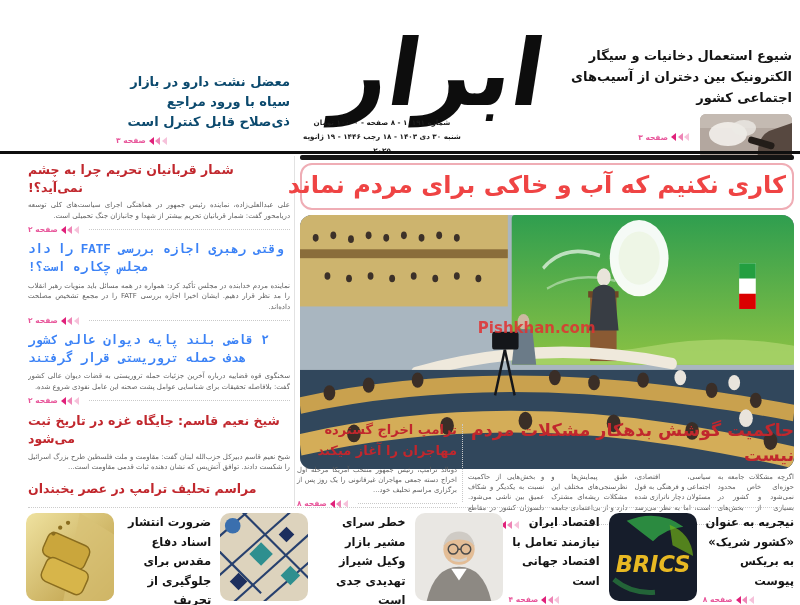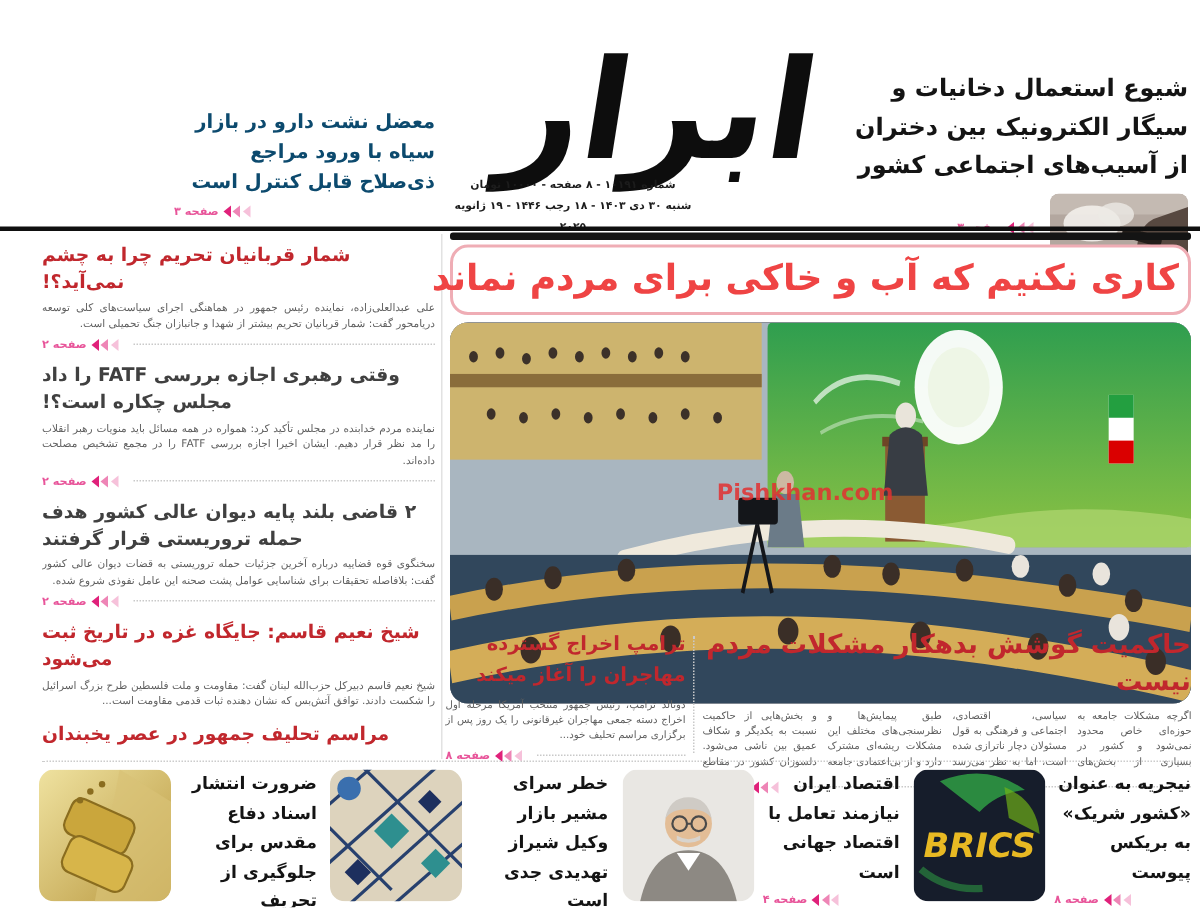--- a/index.html
+++ b/index.html
@@ -8,41 +8,41 @@
 
   
   .logo { position:absolute; left:310px; top:0; width:260px; height:146px;
           display:flex; align-items:center; justify-content:center;
           font-size:92px; font-weight:bold; color:#0d0d0d; transform:skewX(-9deg); }
   .mh-info { position:absolute; left:296px; top:116px; width:172px; text-align:center;
              font-size:7.2px; font-weight:bold; color:#1c1c1c; line-height:1.95; }
   .rule { position:absolute; left:0; top:151px; width:800px; height:2.5px; background:#0f0f0f; }
 
   .trs { position:absolute; right:8px; top:46px; width:242px; }
-  .trs-title { font-size:16px; font-weight:bold; line-height:1.6; text-align:right; color:#141414; }
+  .trs-title { font-size:13px; font-weight:bold; line-height:1.6; text-align:right; color:#141414; }
   .trs-row { margin-top:6px; display:flex; direction:ltr; justify-content:flex-end; align-items:center; gap:7px; }
   .trs-img { width:92px; height:46px; border-radius:6px; overflow:hidden; flex-shrink:0; }
 
   .tls { position:absolute; left:116px; top:72px; width:174px; }
   .tls-title { font-size:13px; font-weight:bold; line-height:1.55; text-align:right; color:#0c4a6e; }
 
   
   .marker-row { display:flex; direction:ltr; align-items:center; margin-top:4px; }
   .pg { color:#e8559a; font-size:7.5px; font-weight:bold; white-space:nowrap; }
   .chevs { display:inline-flex; gap:1.5px; margin:0 4px 0 3px; }
   .chevs i { width:0; height:0; border-top:4px solid transparent; border-bottom:4px solid transparent;
              border-right:5px solid #e0217a; display:block; }
   .chevs i:nth-child(2){ opacity:.55; } .chevs i:nth-child(3){ opacity:.28; }
   .fill { flex:1; border-top:1px dotted #c9c9c9; margin-left:6px; height:0; }
 
   
   .left-col { position:absolute; left:28px; top:156px; width:262px; height:350px; overflow:hidden; }
   .brief { padding:5px 0 2px; }
   .bh { font-size:12.5px; font-weight:bold; line-height:1.45; text-align:left; }
-  .bh.red { color:#c1272d; } .bh.blk { color:#404040; }
+  .bh.red { color:#c1272d; } .bh.blk { color:#3b82f6;font-family:Liberation Mono, monospace; }
   .bb { margin-top:3px; font-size:7px; line-height:1.5; color:#5f5f5f; text-align:justify; }
   .vline { position:absolute; left:294px; top:156px; width:1px; height:350px; background:#e2e2e2; }
 
   
   .lead { position:absolute; left:300px; top:155px; width:494px; }
   .lead-bar { height:5px; background:#141414; border-radius:2px; }
   .lead-box { margin-top:3px; border:2px solid #efadb5; border-radius:12px; padding:6px 6px 9px; text-align:center; background:#fff; }
   .lead-h { font-size:24px; font-weight:bold; color:#ef4444; white-space:nowrap; }
   .lead-photo { margin-top:5px; height:254px; border-radius:12px; overflow:hidden; position:relative; background:#0f172a; }
   .lead-photo svg { width:100%; height:100%; display:block; }
@@ -159,21 +159,21 @@
         <span class="fill"></span>
       </div>
     </div>
 
     <div class="brief">
       <div class="bh red">شیخ نعیم قاسم: جایگاه غزه در تاریخ ثبت می‌شود</div>
       <div class="bb">شیخ نعیم قاسم دبیرکل حزب‌الله لبنان گفت: مقاومت و ملت فلسطین طرح بزرگ اسرائیل را شکست دادند. توافق آتش‌بس که نشان دهنده ثبات قدمی مقاومت است...</div>
     </div>
 
     <div class="brief">
-      <div class="bh red">مراسم تحلیف جمهور در عصر یخبندان</div>
+      <div class="bh red">مراسم تحلیف ترامپ در عصر یخبندان</div>
 
     </div>
 
   </div>
 
   <div class="vline"></div>
 
   <div class="lead">
     <div class="lead-bar"></div>
     <div class="lead-box">

